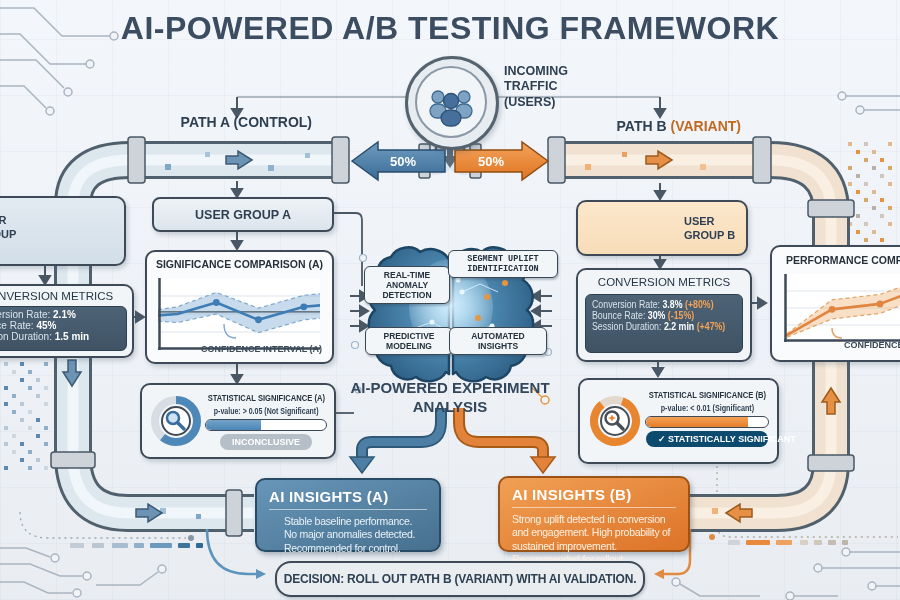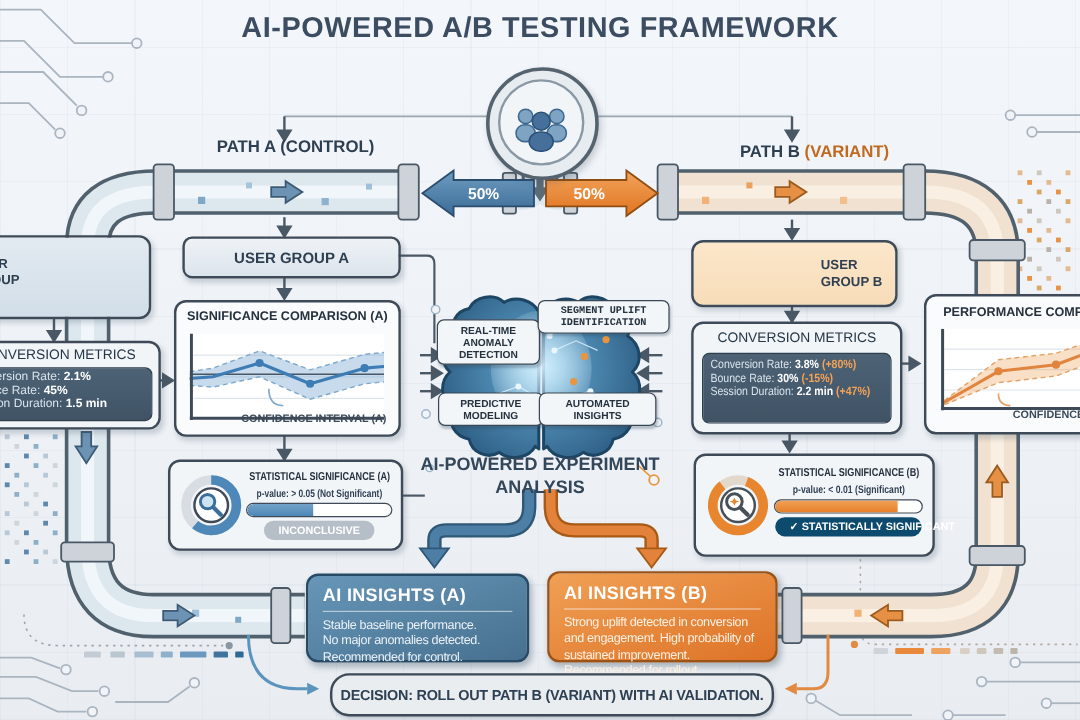--- a/index.html
+++ b/index.html
@@ -5,21 +5,21 @@
   html,body{margin:0;padding:0;background:#dfe3e8;}
   .stage{position:relative;width:900px;height:600px;overflow:hidden;
     font-family:"Liberation Sans",sans-serif;
     background:
       repeating-linear-gradient(0deg, rgba(140,160,185,.07) 0 1px, transparent 1px 56px),
       repeating-linear-gradient(90deg, rgba(140,160,185,.07) 0 1px, transparent 1px 56px),
       linear-gradient(180deg,#f3f6fa 0%,#eef1f6 55%,#e9edf2 100%);}
   .abs{position:absolute;}
   svg.bg{position:absolute;left:0;top:0;z-index:1;}
   .lyr{position:absolute;z-index:2;}
-  .ttl{left:0;top:10px;width:900px;text-align:center;font-size:24px;font-weight:bold;
+  .ttl{left:0;top:10px;width:900px;text-align:center;font-size:32px;font-weight:bold;
        color:#3c4d61;letter-spacing:.5px;}
   .pathlbl{font-size:14px;font-weight:bold;color:#2e3f52;text-align:right;}
   .variant{color:#c06a1f;}
   .inlabel{font-size:12.5px;font-weight:bold;color:#2e3f52;line-height:1.22;}
   .circle-out{left:405px;top:56px;width:88px;height:88px;border-radius:50%;
       background:#e7ecf1;border:3px solid #55636f;box-shadow:2px 3px 5px rgba(60,80,100,.25);}
   .circle-in{position:absolute;left:7px;top:7px;width:68px;height:68px;border-radius:50%;
       background:#f2f5f8;border:2px solid #8a98a5;}
   .card{position:absolute;background:#f2f5f8;border:2px solid #3e4a57;border-radius:10px;
       box-shadow:2px 3px 4px rgba(60,80,100,.22);}
@@ -47,25 +47,25 @@
   .bar{width:100%;height:10px;background:#fff;border:1.5px solid #3e4a57;border-radius:6px;overflow:hidden;}
   .bar .fill{height:100%;border-radius:5px 0 0 5px;}
   .fillA{background:linear-gradient(180deg,#73a3c9,#4c86b6);}
   .fillB{background:linear-gradient(180deg,#f2a158,#e67f28);}
   .badge{font-size:9px;font-weight:bold;color:#fff;border-radius:9px;padding:3px 12px;white-space:nowrap;}
   .badgeA{background:#b6bfc7;}
   .badgeB{background:#0c4a6e;align-self:stretch;text-align:center;}
   .insights{position:absolute;z-index:2;border-radius:10px;color:#fff;padding:8px 12px;box-sizing:border-box;
       box-shadow:2px 3px 5px rgba(50,70,90,.35);}
   .insA{background:linear-gradient(160deg,#6796b8,#47708f);border:2px solid #274a66;}
-  .insB{background:linear-gradient(160deg,#f0a055,#dd7327);border:2px solid #9c5317;}
+  .insB{background:linear-gradient(160deg,#f0a055,#dd7327);border:2px solid #9c5317;margin-left:42px;}
   .instl{font-size:15px;font-weight:bold;letter-spacing:.3px;}
   .inshr{height:1px;background:rgba(255,255,255,.55);margin:4px 0 5px 0;}
   .insbody{font-size:10.5px;line-height:1.28;letter-spacing:-.3px;}
-  .insA .insbody{color:#e9f1f7;}
+  .insA .insbody{color:#e9f1f7;margin-left:15px;}
   .insB .insbody{color:#fdf0e2;}
   .decision{background:#e9edf0;border:2px solid #3e4a57;border-radius:16px;display:flex;
       align-items:center;justify-content:center;font-weight:bold;color:#2e4053;font-size:12px;
       letter-spacing:-.2px;box-shadow:1px 2px 3px rgba(60,80,100,.25);}
   .pct{font:bold 13px "Liberation Sans",sans-serif;fill:#fff;}
   .ugb{background:linear-gradient(180deg,#fce7cb,#f7dcb8);}
   .ugtext{font-size:11px;font-weight:bold;color:#2e3f52;line-height:1.25;}
 </style>
 </head>
 <body>
@@ -430,20 +430,21 @@
         <circle cx="-13" cy="-7" r="6" fill="#7fa3c2" stroke="#3e6990" stroke-width="1.3"></circle>
             <rect x="-21" y="0" width="16" height="14" rx="7" fill="#7fa3c2" stroke="#3e6990" stroke-width="1.3"></rect>
         <circle cx="13" cy="-7" r="6" fill="#7fa3c2" stroke="#3e6990" stroke-width="1.3"></circle>
             <rect x="5" y="0" width="16" height="14" rx="7" fill="#7fa3c2" stroke="#3e6990" stroke-width="1.3"></rect>
         <circle cx="0" cy="-3" r="7.5" fill="#466f9b" stroke="#2c5277" stroke-width="1.3"></circle>
             <rect x="-10" y="6" width="20" height="16" rx="9" fill="#466f9b" stroke="#2c5277" stroke-width="1.3"></rect>
       </g>
     </svg>
   </div>
 </div>
+<div class="lyr abs inlabel" style="left:504px;top:64px;width:84px;">INCOMING TRAFFIC (USERS)</div>
 
 <div class="lyr abs pathlbl" style="left:148px;top:114px;width:164px;">PATH A (CONTROL)</div>
 <div class="lyr abs pathlbl" style="left:573px;top:118px;width:168px;"><span>PATH B </span><span class="variant">(VARIANT)</span></div>
 
 <div class="lyr abs card pillbox" style="left:152px;top:197px;width:178px;height:31px;border-radius:8px;">
   <span>USER GROUP A</span>
 </div>
 
 <div class="lyr abs card" style="left:-34px;top:196px;width:156px;height:66px;background:linear-gradient(180deg,#e2eaf1,#d2dee8);">
   <div class="ugtext" style="position:absolute;left:8px;top:16px;width:46px;">USER GROUP A</div>

